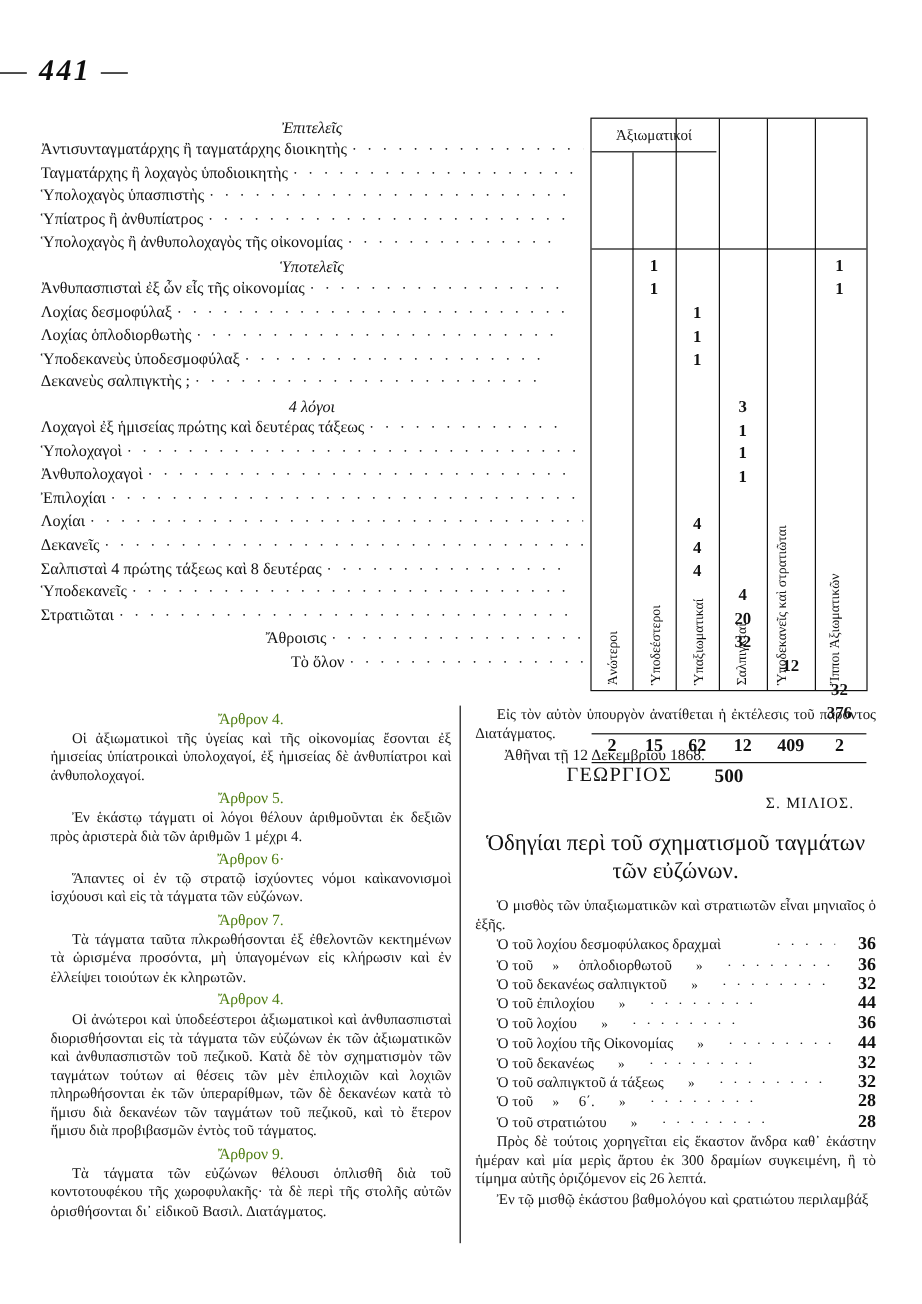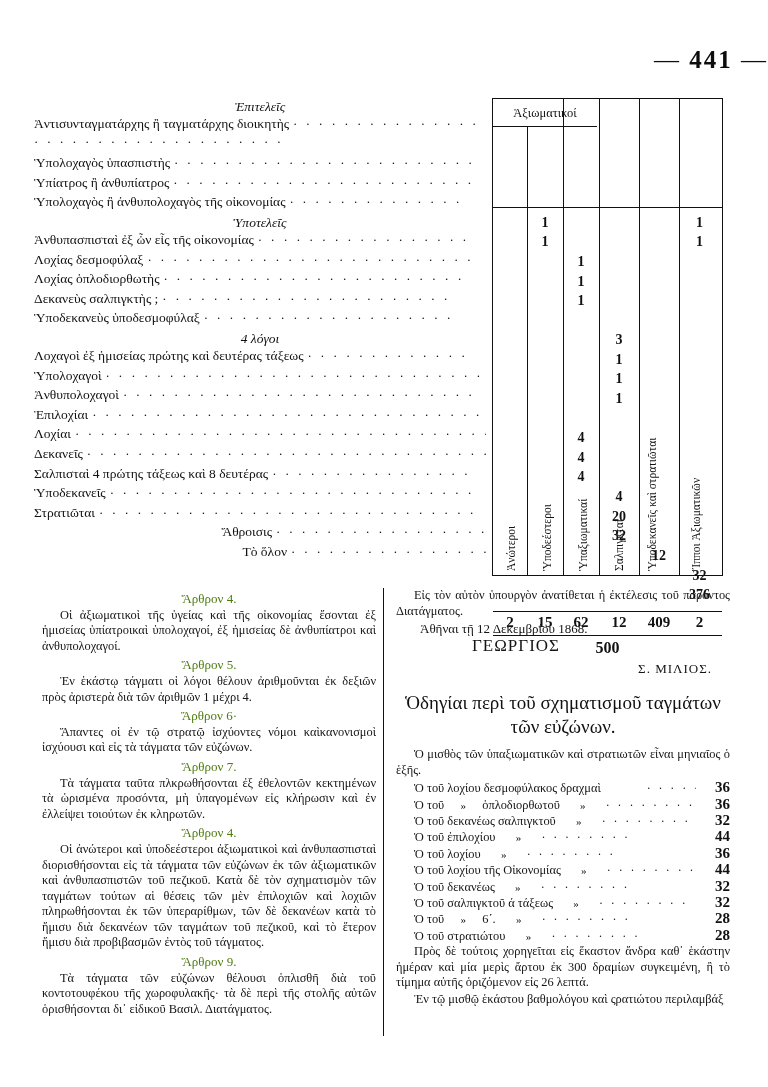--- a/index.html
+++ b/index.html
@@ -18,25 +18,26 @@
     overflow: hidden;
     background: #ffffff;
   }
 
   
   #folio {
     position: absolute;
     top: 46px;
     left: 0;
     width: 768px;
-    text-align: right;
+    text-align: left;
     font-size: 25px;
     font-weight: bold;
     letter-spacing: 2px;
     color: #0d0d0d;
+    font-style: italic;
   }
   #folio .dash { font-weight: normal; }
 
   
   #roster {
     position: absolute;
     top: 98px;
     left: 34px;
     width: 700px;
     height: 478px;
@@ -270,20 +271,21 @@
 
   <div id="roster">
 
     <div class="labels">
       <div class="grp-head">Ἐπιτελεῖς</div>
       <div class="lbl-row">
           <span class="txt">Ἀντισυνταγματάρχης ἢ ταγματάρχης διοικητὴς</span>
           <span class="leader">· · · · · · · · · · · · · · · · ·</span>
         </div>
       <div class="lbl-row">
+          <span class="txt">Ταγματάρχης ἢ λοχαγὸς ὑποδιοικητὴς</span>
           <span class="leader">· · · · · · · · · · · · · · · · · · · ·</span>
         </div>
       <div class="lbl-row">
           <span class="txt">Ὑπολοχαγὸς ὑπασπιστὴς</span>
           <span class="leader">· · · · · · · · · · · · · · · · · · · · · · · ·</span>
         </div>
       <div class="lbl-row">
           <span class="txt">Ὑπίατρος ἢ ἀνθυπίατρος</span>
           <span class="leader">· · · · · · · · · · · · · · · · · · · · · · · ·</span>
         </div>
@@ -299,26 +301,26 @@
         </div>
       <div class="lbl-row">
           <span class="txt">Λοχίας δεσμοφύλαξ</span>
           <span class="leader">· · · · · · · · · · · · · · · · · · · · · · · · · ·</span>
         </div>
       <div class="lbl-row">
           <span class="txt">Λοχίας ὁπλοδιορθωτὴς</span>
           <span class="leader">· · · · · · · · · · · · · · · · · · · · · · · ·</span>
         </div>
       <div class="lbl-row">
+          <span class="txt">Ὑποδεκανεὺς ὑποδεσμοφύλαξ</span>
+          <span class="leader">· · · · · · · · · · · · · · · · · · · ·</span>
+        </div>
+      <div class="lbl-row">
           <span class="txt">Δεκανεὺς σαλπιγκτὴς ;</span>
           <span class="leader">· · · · · · · · · · · · · · · · · · · · · · ·</span>
-        </div>
-      <div class="lbl-row">
-          <span class="txt">Ὑποδεκανεὺς ὑποδεσμοφύλαξ</span>
-          <span class="leader">· · · · · · · · · · · · · · · · · · · ·</span>
         </div>
 
       <div class="grp-head">4 λόγοι</div>
       <div class="lbl-row">
           <span class="txt">Λοχαγοὶ ἐξ ἡμισείας πρώτης καὶ δευτέρας τάξεως</span>
           <span class="leader">· · · · · · · · · · · · ·</span>
         </div>
       <div class="lbl-row">
           <span class="txt">Ὑπολοχαγοὶ</span>
           <span class="leader">· · · · · · · · · · · · · · · · · · · · · · · · · · · · · ·</span>

